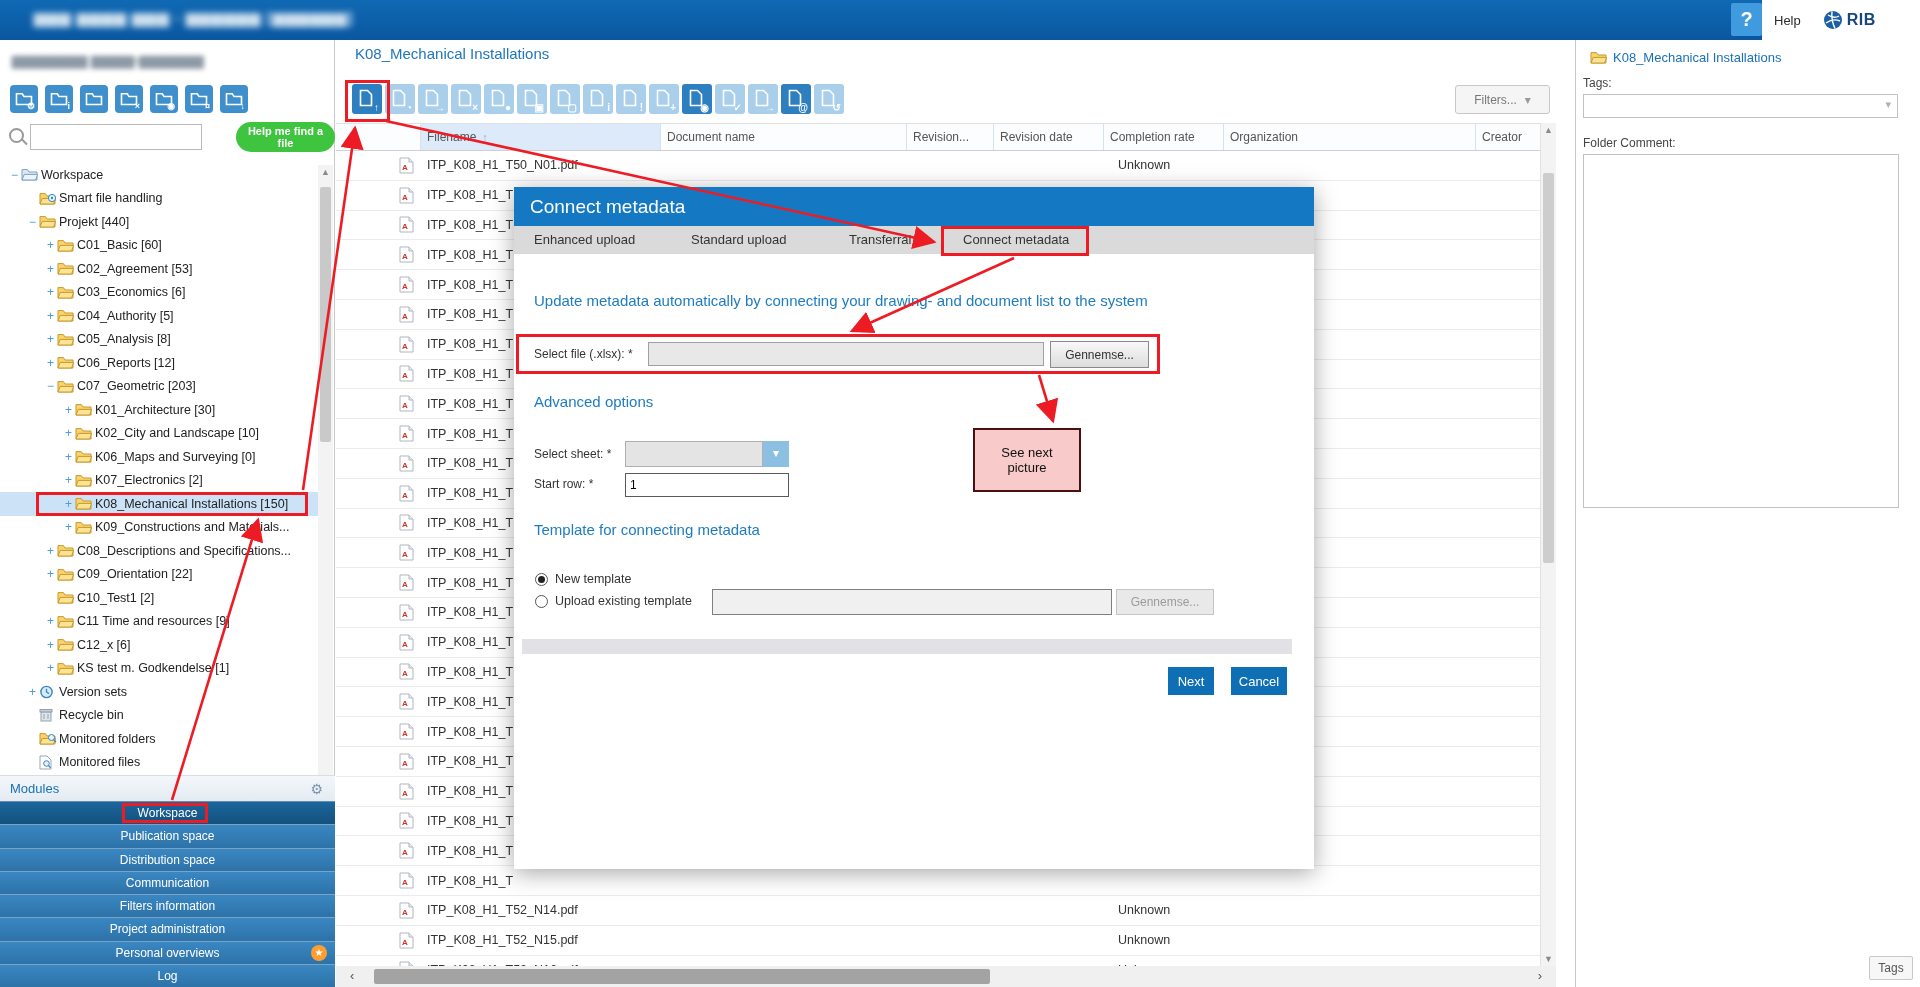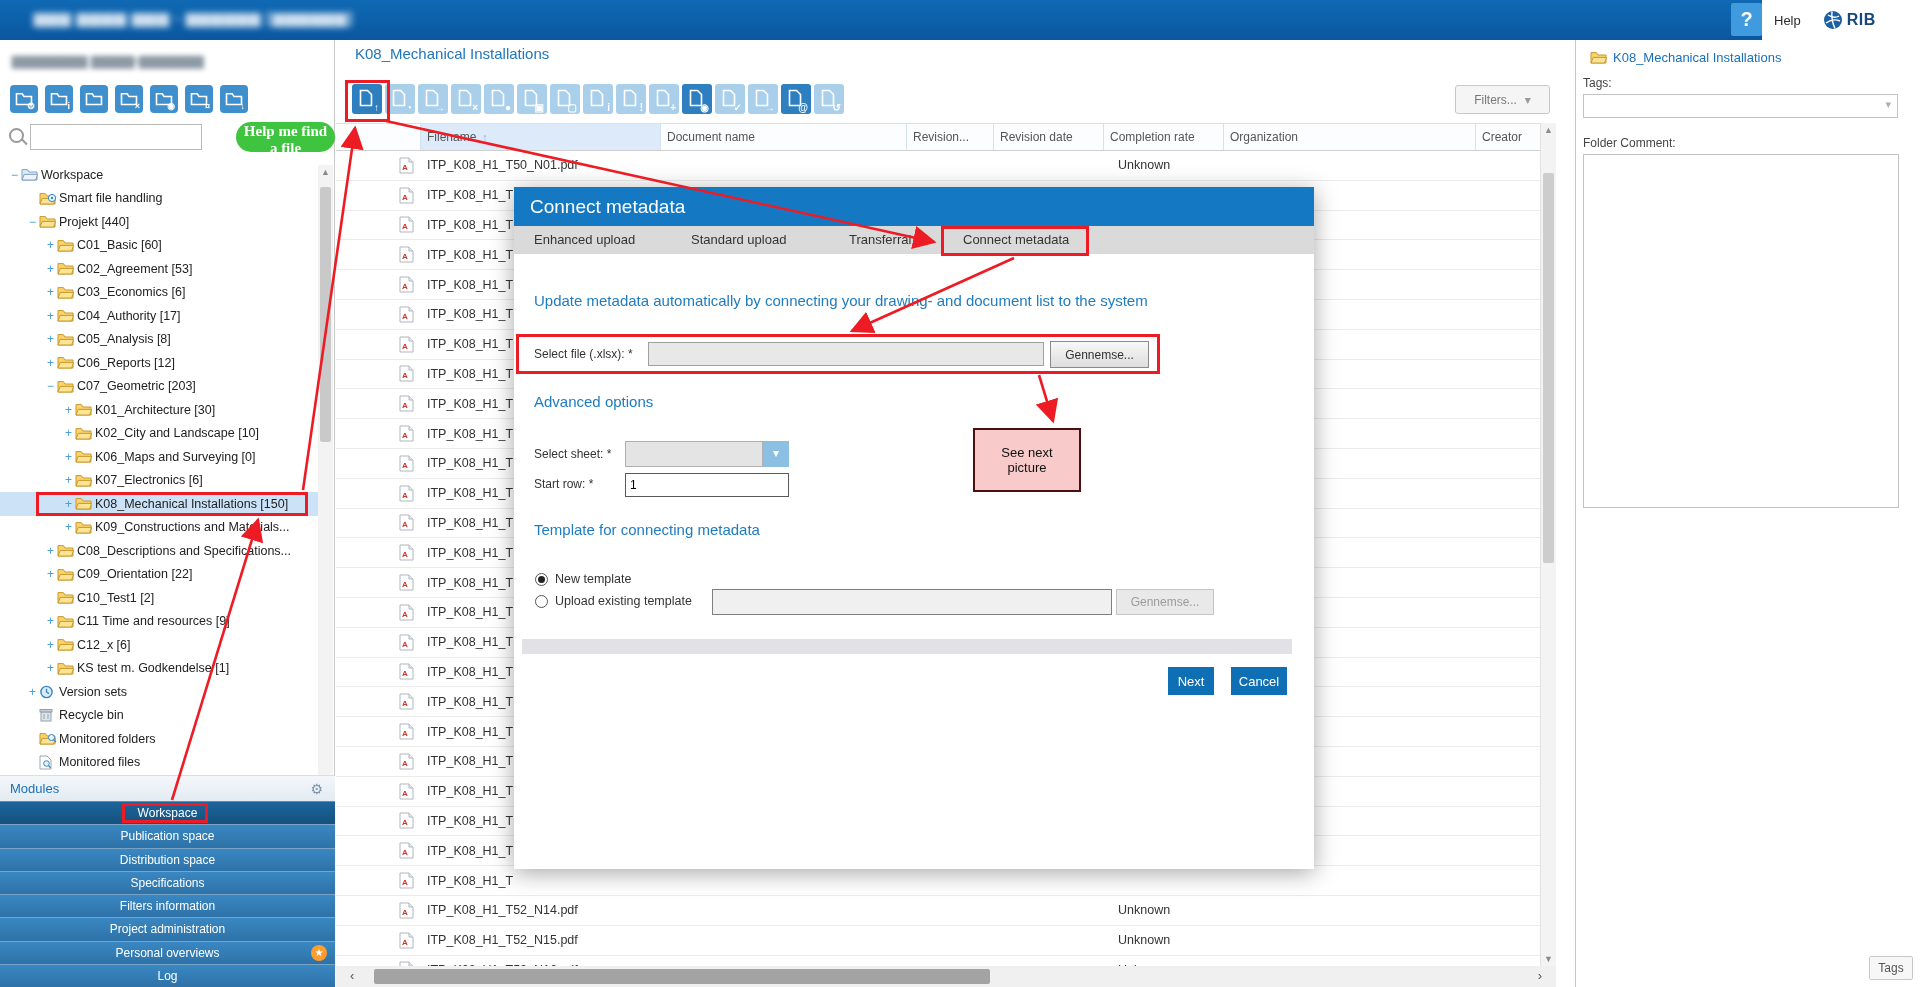--- a/index.html
+++ b/index.html
@@ -21,21 +21,21 @@
   .user{position:absolute;left:12px;top:12px;font-size:14px;color:#8d99a5;filter:blur(2.5px);font-weight:bold;}
   .fbar{position:absolute;left:10px;top:45px;display:flex;gap:7px;}
   .sico{position:relative;width:28px;height:28px;background:#3e8fcb;border-radius:4px;}
   .sico svg{position:absolute;left:5px;top:7px;}
   .sico .g{position:absolute;right:3px;bottom:2px;color:#fff;font-size:9px;font-weight:bold;}
   .searchrow{position:absolute;left:0;top:84px;width:335px;height:30px;}
   .mag{position:absolute;left:9px;top:4px;width:11px;height:11px;border:2px solid #9a9a9a;border-radius:50%;}
   .mag::after{content:"";position:absolute;left:10px;top:11px;width:7px;height:2px;background:#9a9a9a;transform:rotate(45deg);}
   .searchrow input{position:absolute;left:30px;top:0;width:162px;height:24px;border:1px solid #b9b9b9;font-size:12px;padding:0 4px;}
   .findfile{position:absolute;left:236px;top:-2px;width:99px;height:30px;background:#3ec43e;border:none;border-radius:15px;
-            color:#fff;font-size:15px;font-weight:bold;font-family:Liberation Serif, serif;}
+            color:#fff;font-size:11px;font-weight:bold;font-family:Liberation Sans, sans-serif;}
   .tree{position:absolute;left:0;top:123px;width:318px;}
   .tree-row{position:relative;height:23.5px;display:flex;align-items:center;font-size:12.5px;color:#222;white-space:nowrap;overflow:hidden;}
   .tree-row.selected{background:#cbe2f7;}
   .tree-row .exp{width:13px;text-align:center;color:#4a9fd4;font-size:12px;flex:none;}
   .tree-row .tico{width:20px;flex:none;display:flex;align-items:center;}
   .tree-row .rmark{position:absolute;left:36px;right:10px;top:0;bottom:0;border:3px solid #ed1c24;pointer-events:none;}
   .tree-scroll{position:absolute;left:318px;top:125px;width:15px;height:633px;background:#f3f3f3;}
   .tree-scroll .th{position:absolute;left:2px;top:22px;width:11px;height:255px;background:#c9c9c9;border-radius:2px;}
   .sarr{position:absolute;left:0;width:15px;text-align:center;color:#8a8a8a;font-size:9px;}
   .modules{position:absolute;left:0;top:735px;width:335px;height:212px;}
@@ -259,21 +259,21 @@
           <span>C03_Economics [6]</span>
         </div>
         <div class="tree-row" style="padding-left: 44px;">
           <span class="exp">+</span>
           <span class="tico">
             <svg width="17" height="13">
               <path d="M1 4 V12 H16 V4 H8 L6.4 1.6 H1 Z" fill="#fbd36b" stroke="#c79a2e"></path>
               <path d="M1 12 L3.2 6.4 H16.6 L14.6 12 Z" fill="#fde394" stroke="#c79a2e"></path>
             </svg>
           </span>
-          <span>C04_Authority [17]</span>
+          <span>C04_Authority [5]</span>
         </div>
         <div class="tree-row" style="padding-left: 44px;">
           <span class="exp">+</span>
           <span class="tico">
             <svg width="17" height="13">
               <path d="M1 4 V12 H16 V4 H8 L6.4 1.6 H1 Z" fill="#fbd36b" stroke="#c79a2e"></path>
               <path d="M1 12 L3.2 6.4 H16.6 L14.6 12 Z" fill="#fde394" stroke="#c79a2e"></path>
             </svg>
           </span>
           <span>C05_Analysis [8]</span>
@@ -329,21 +329,21 @@
           <span>K06_Maps and Surveying [0]</span>
         </div>
         <div class="tree-row" style="padding-left: 62px;">
           <span class="exp">+</span>
           <span class="tico">
             <svg width="17" height="13">
               <path d="M1 4 V12 H16 V4 H8 L6.4 1.6 H1 Z" fill="#fbd36b" stroke="#c79a2e"></path>
               <path d="M1 12 L3.2 6.4 H16.6 L14.6 12 Z" fill="#fde394" stroke="#c79a2e"></path>
             </svg>
           </span>
-          <span>K07_Electronics [6]</span>
+          <span>K07_Electronics [2]</span>
         </div>
         <div class="tree-row selected" style="padding-left: 62px;">
           <span class="exp">+</span>
           <span class="tico">
             <svg width="17" height="13">
               <path d="M1 4 V12 H16 V4 H8 L6.4 1.6 H1 Z" fill="#fbd36b" stroke="#c79a2e"></path>
               <path d="M1 12 L3.2 6.4 H16.6 L14.6 12 Z" fill="#fde394" stroke="#c79a2e"></path>
             </svg>
           </span>
           <span>K08_Mechanical Installations [150]</span>
@@ -481,21 +481,21 @@
             <span>Workspace</span>
             <span class="rmark"></span>
           </div>
           <div class="mod-row">
             <span>Publication space</span>
           </div>
           <div class="mod-row">
             <span>Distribution space</span>
           </div>
           <div class="mod-row">
-            <span>Specifications</span>
+            <span>Communication</span>
           </div>
           <div class="mod-row">
             <span>Filters information</span>
           </div>
           <div class="mod-row">
             <span>Project administration</span>
           </div>
           <div class="mod-row">
             <span>Personal overviews</span>
             <span class="star">★</span>

